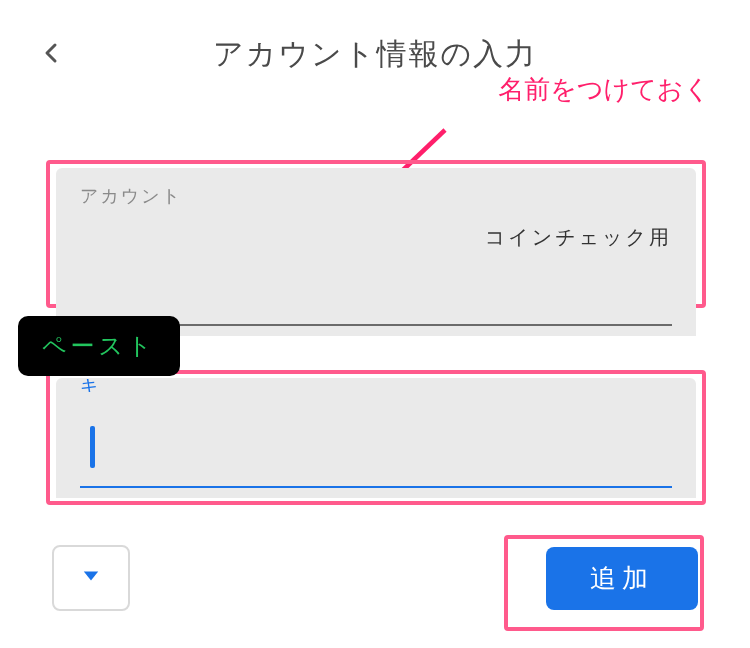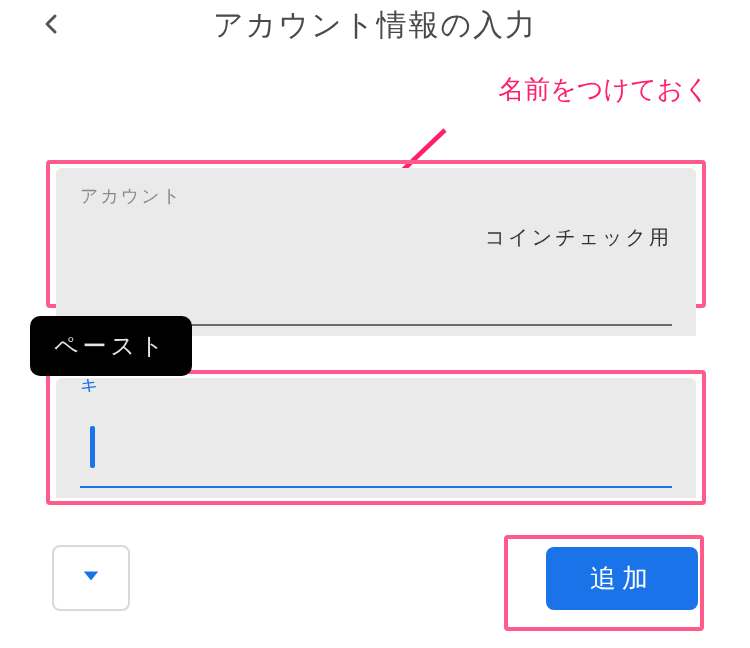--- a/index.html
+++ b/index.html
@@ -10,21 +10,21 @@
       font-family: -apple-system, "Hiragino Sans", "Hiragino Kaku Gothic ProN",
                    "Yu Gothic", sans-serif;
       position: relative;
       overflow: hidden;
     }
 
     
     .header {
       display: flex;
       align-items: center;
-      padding: 3px 30px 10px;
+      padding: 32px 30px 10px;
     }
     .back-btn {
       width: 44px; height: 44px;
       display:flex; align-items:center; justify-content:center;
       cursor:pointer;
       border:none; background:transparent;
     }
     .back-btn svg { width: 24px; height: 24px; }
     .page-title {
       flex: 1;
@@ -116,23 +116,23 @@
       font-size:18px;
       color:#1a73e8;
       letter-spacing:2px;
       height:18px;
       overflow:hidden;
     }
 
     
     .tooltip {
       position:absolute;
-      left: 30px; top: 316px;
+      left: 18px; top: 316px;
       background:#000;
-      color:#e5e5e5;
+      color:#22c55e;
       font-size:24px;
       letter-spacing:4px;
       padding:14px 24px;
       border-radius:10px;
     }
     .tooltip::after{
       content:"";
       position:absolute;
       bottom:-14px; left:72px;
       border:10px solid transparent;

